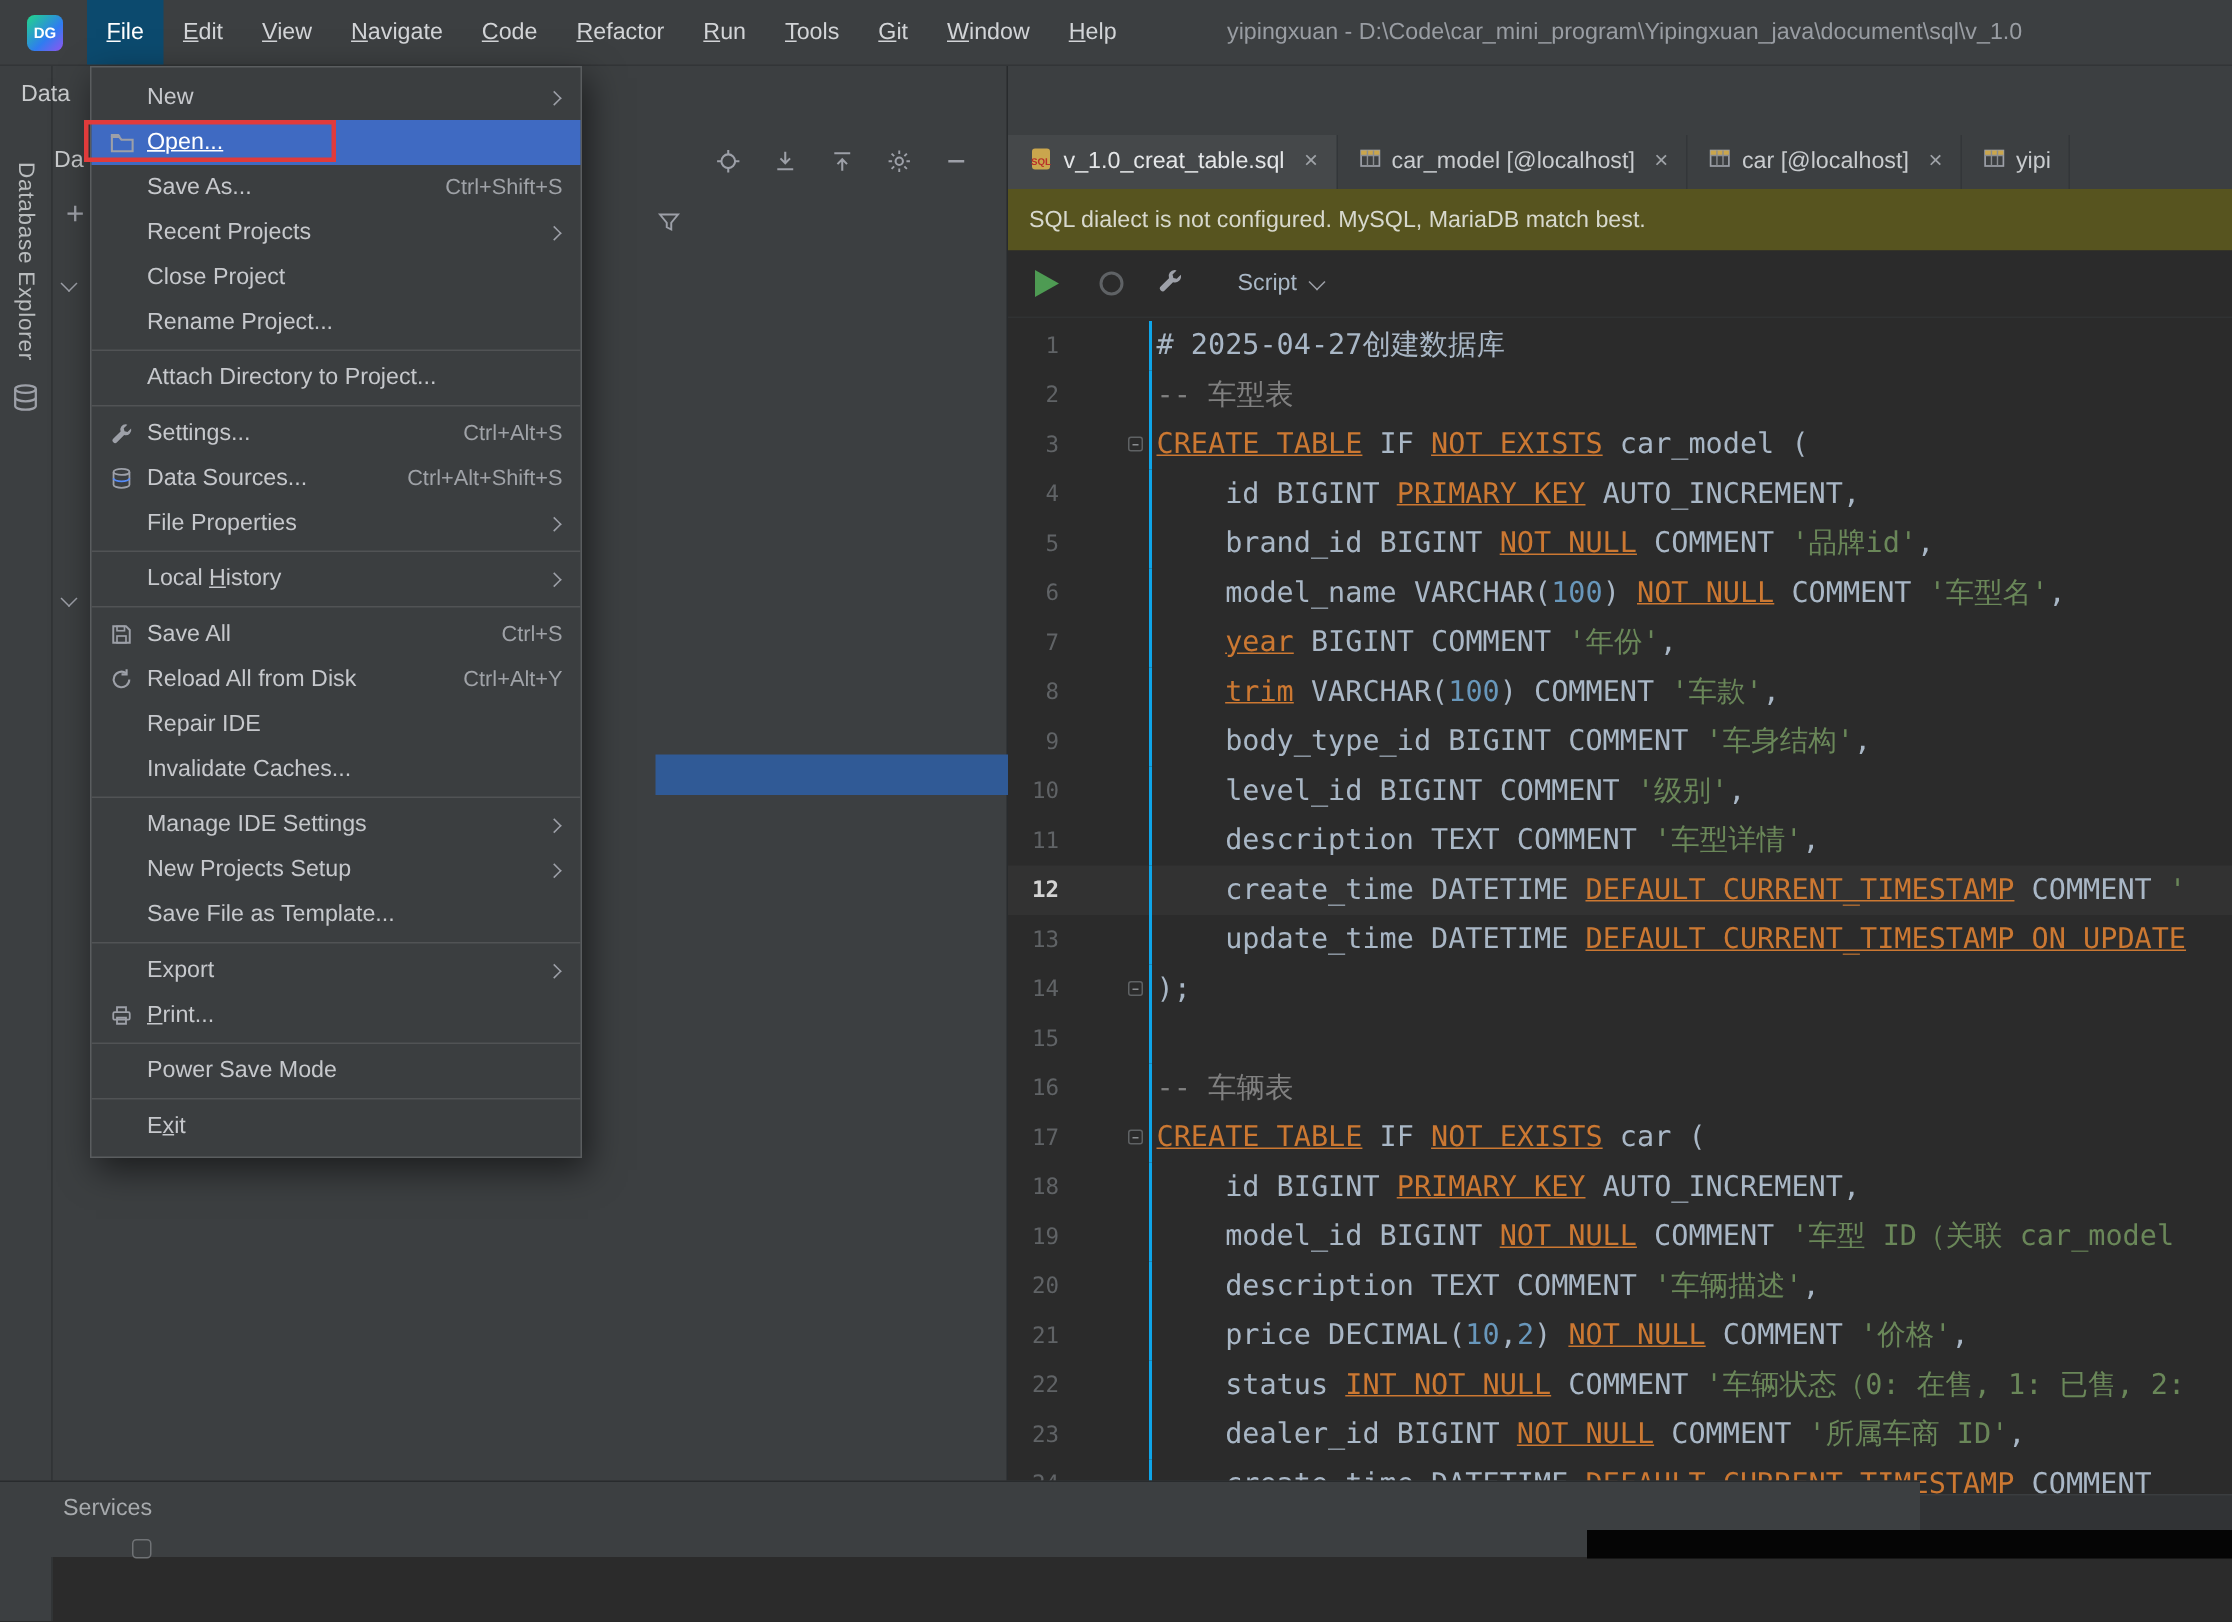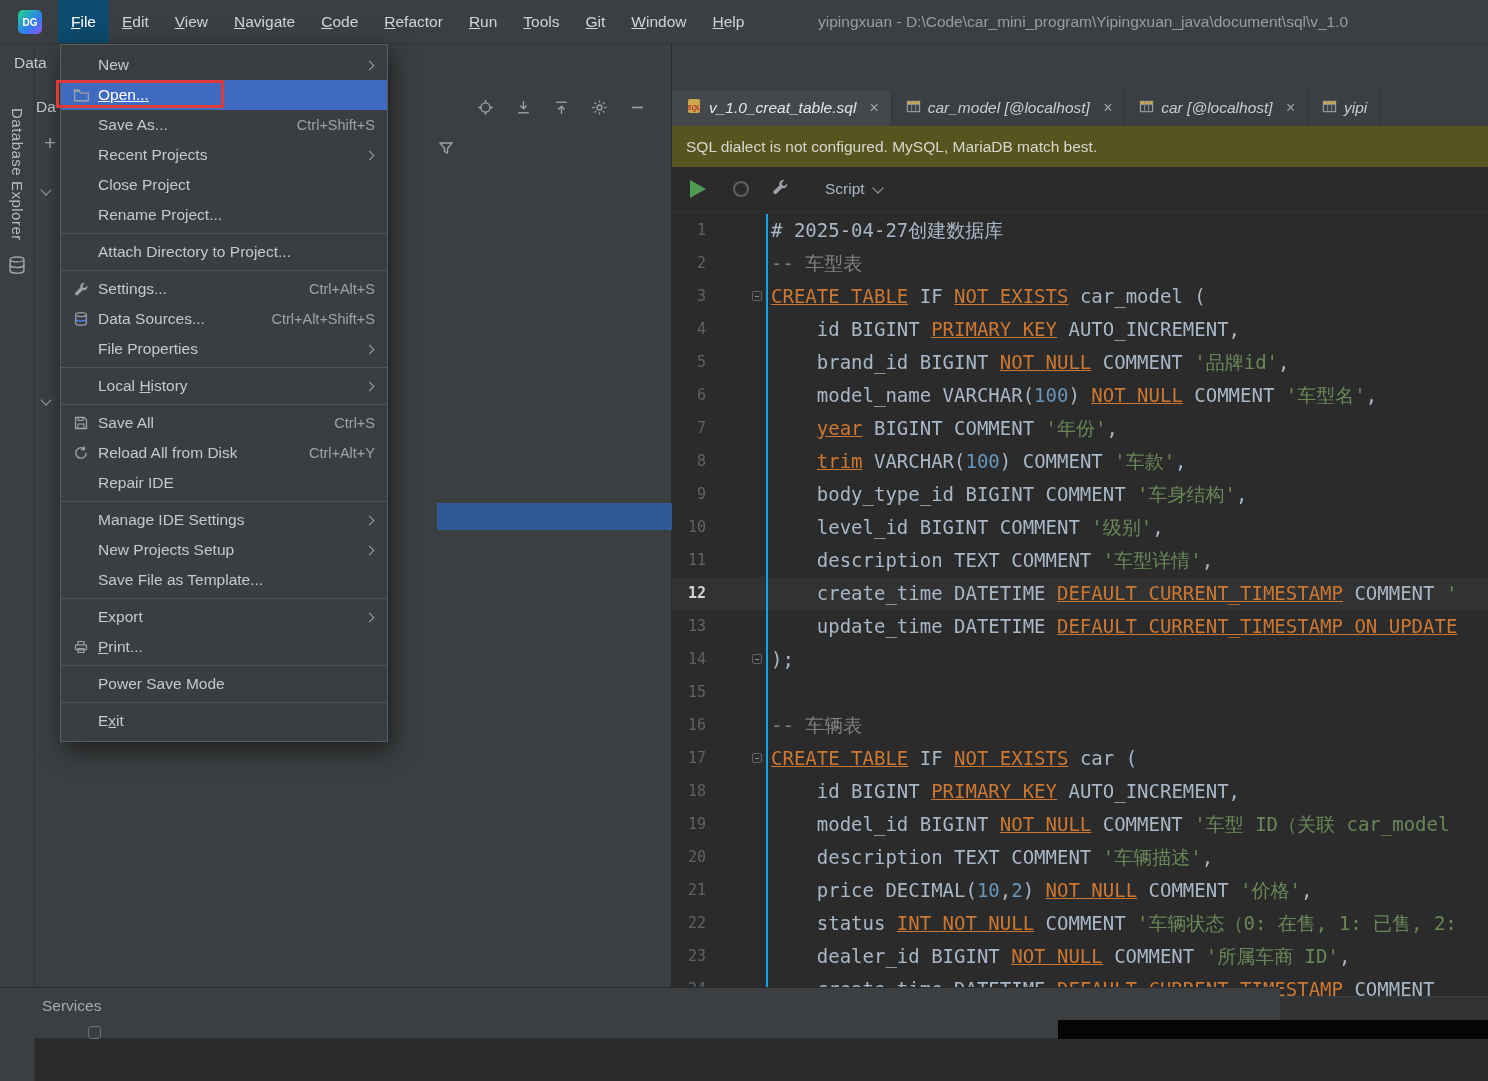--- a/index.html
+++ b/index.html
@@ -31,21 +31,21 @@
   .frag-chev2 { position:absolute; left:42px; top:390px; z-index:5; }
   .frag-funnel { position:absolute; left:438px; top:140px; z-index:5; }
   .db-toolbar { position:absolute; left:475px; top:97px; display:flex; gap:18px; z-index:5; }
   .db-toolbar .tb-ic { width:20px; height:20px; display:flex; align-items:center; justify-content:center; }
   .tree-selection { position:absolute; left:437px; top:503px; width:235px; height:27px; background:#305a96; z-index:4; }
 
   
   .editor { position:absolute; left:672px; top:44px; width:816px; height:986px; background:#2b2b2b; display:flex; flex-direction:column; z-index:1; }
   .ed-spacer { height:46px; background:#3c3f41; flex:none; }
   .tabbar { height:36px; background:#3c3f41; display:flex; overflow:hidden; flex:none; }
-  .tab { display:flex; align-items:center; gap:7px; padding:0 12px 0 14px; font-size:15.5px; color:#c9cccf; border-right:1px solid #333639; white-space:nowrap; flex:none;font-style:italic; }
+  .tab { display:flex; align-items:center; gap:7px; padding:0 12px 0 14px; font-size:15.5px; color:#c9cccf; border-right:1px solid #333639; white-space:nowrap; flex:none; }
   .tab.active { background:#45484a; color:#e4e6e8; }
   .tab .close { color:#9fa3a8; font-size:16px; margin-left:6px; }
   .banner { height:41px; background:#57541f; display:flex; align-items:center; padding-left:14px; font-size:15.5px; color:#d7d8cd; flex:none; }
   .edtoolbar { height:45px; background:#2b2b2b; border-bottom:1px solid #303233; display:flex; align-items:center; flex:none; }
   .edt-play { margin-left:18px; width:0; height:0; border-left:16px solid #4e9b53; border-top:9px solid transparent; border-bottom:9px solid transparent; }
   .edt-circle { margin-left:27px; width:16px; height:16px; border-radius:50%; border:2.5px solid #5f6265; }
   .edt-wrench { margin-left:22px; }
   .edt-script { margin-left:36px; font-size:15.5px; color:#a9b7c6; display:flex; align-items:center; gap:9px; }
   .edt-script .chev-down { margin-top:-3px; }
 
@@ -453,20 +453,24 @@
             <path d="M11.4 1.2v3.4H8" fill="none" stroke="#9da0a8" stroke-width="1.4"></path>
           </svg>
         </span>
         <span class="mi-label">Reload All from Disk</span>
         <span class="mi-shortcut">Ctrl+Alt+Y</span>
       </div>
       <div class="menu-item">
         <span class="mi-icon"></span>
         <span class="mi-label">Repair IDE</span>
       </div>
+      <div class="menu-item">
+        <span class="mi-icon"></span>
+        <span class="mi-label">Invalidate Caches...</span>
+      </div>
       <div class="menu-sep"></div>
       <div class="menu-item">
         <span class="mi-icon"></span>
         <span class="mi-label">Manage IDE Settings</span>
         <span class="mi-arrow chev-right"></span>
       </div>
       <div class="menu-item">
         <span class="mi-icon"></span>
         <span class="mi-label">New Projects Setup</span>
         <span class="mi-arrow chev-right"></span>

